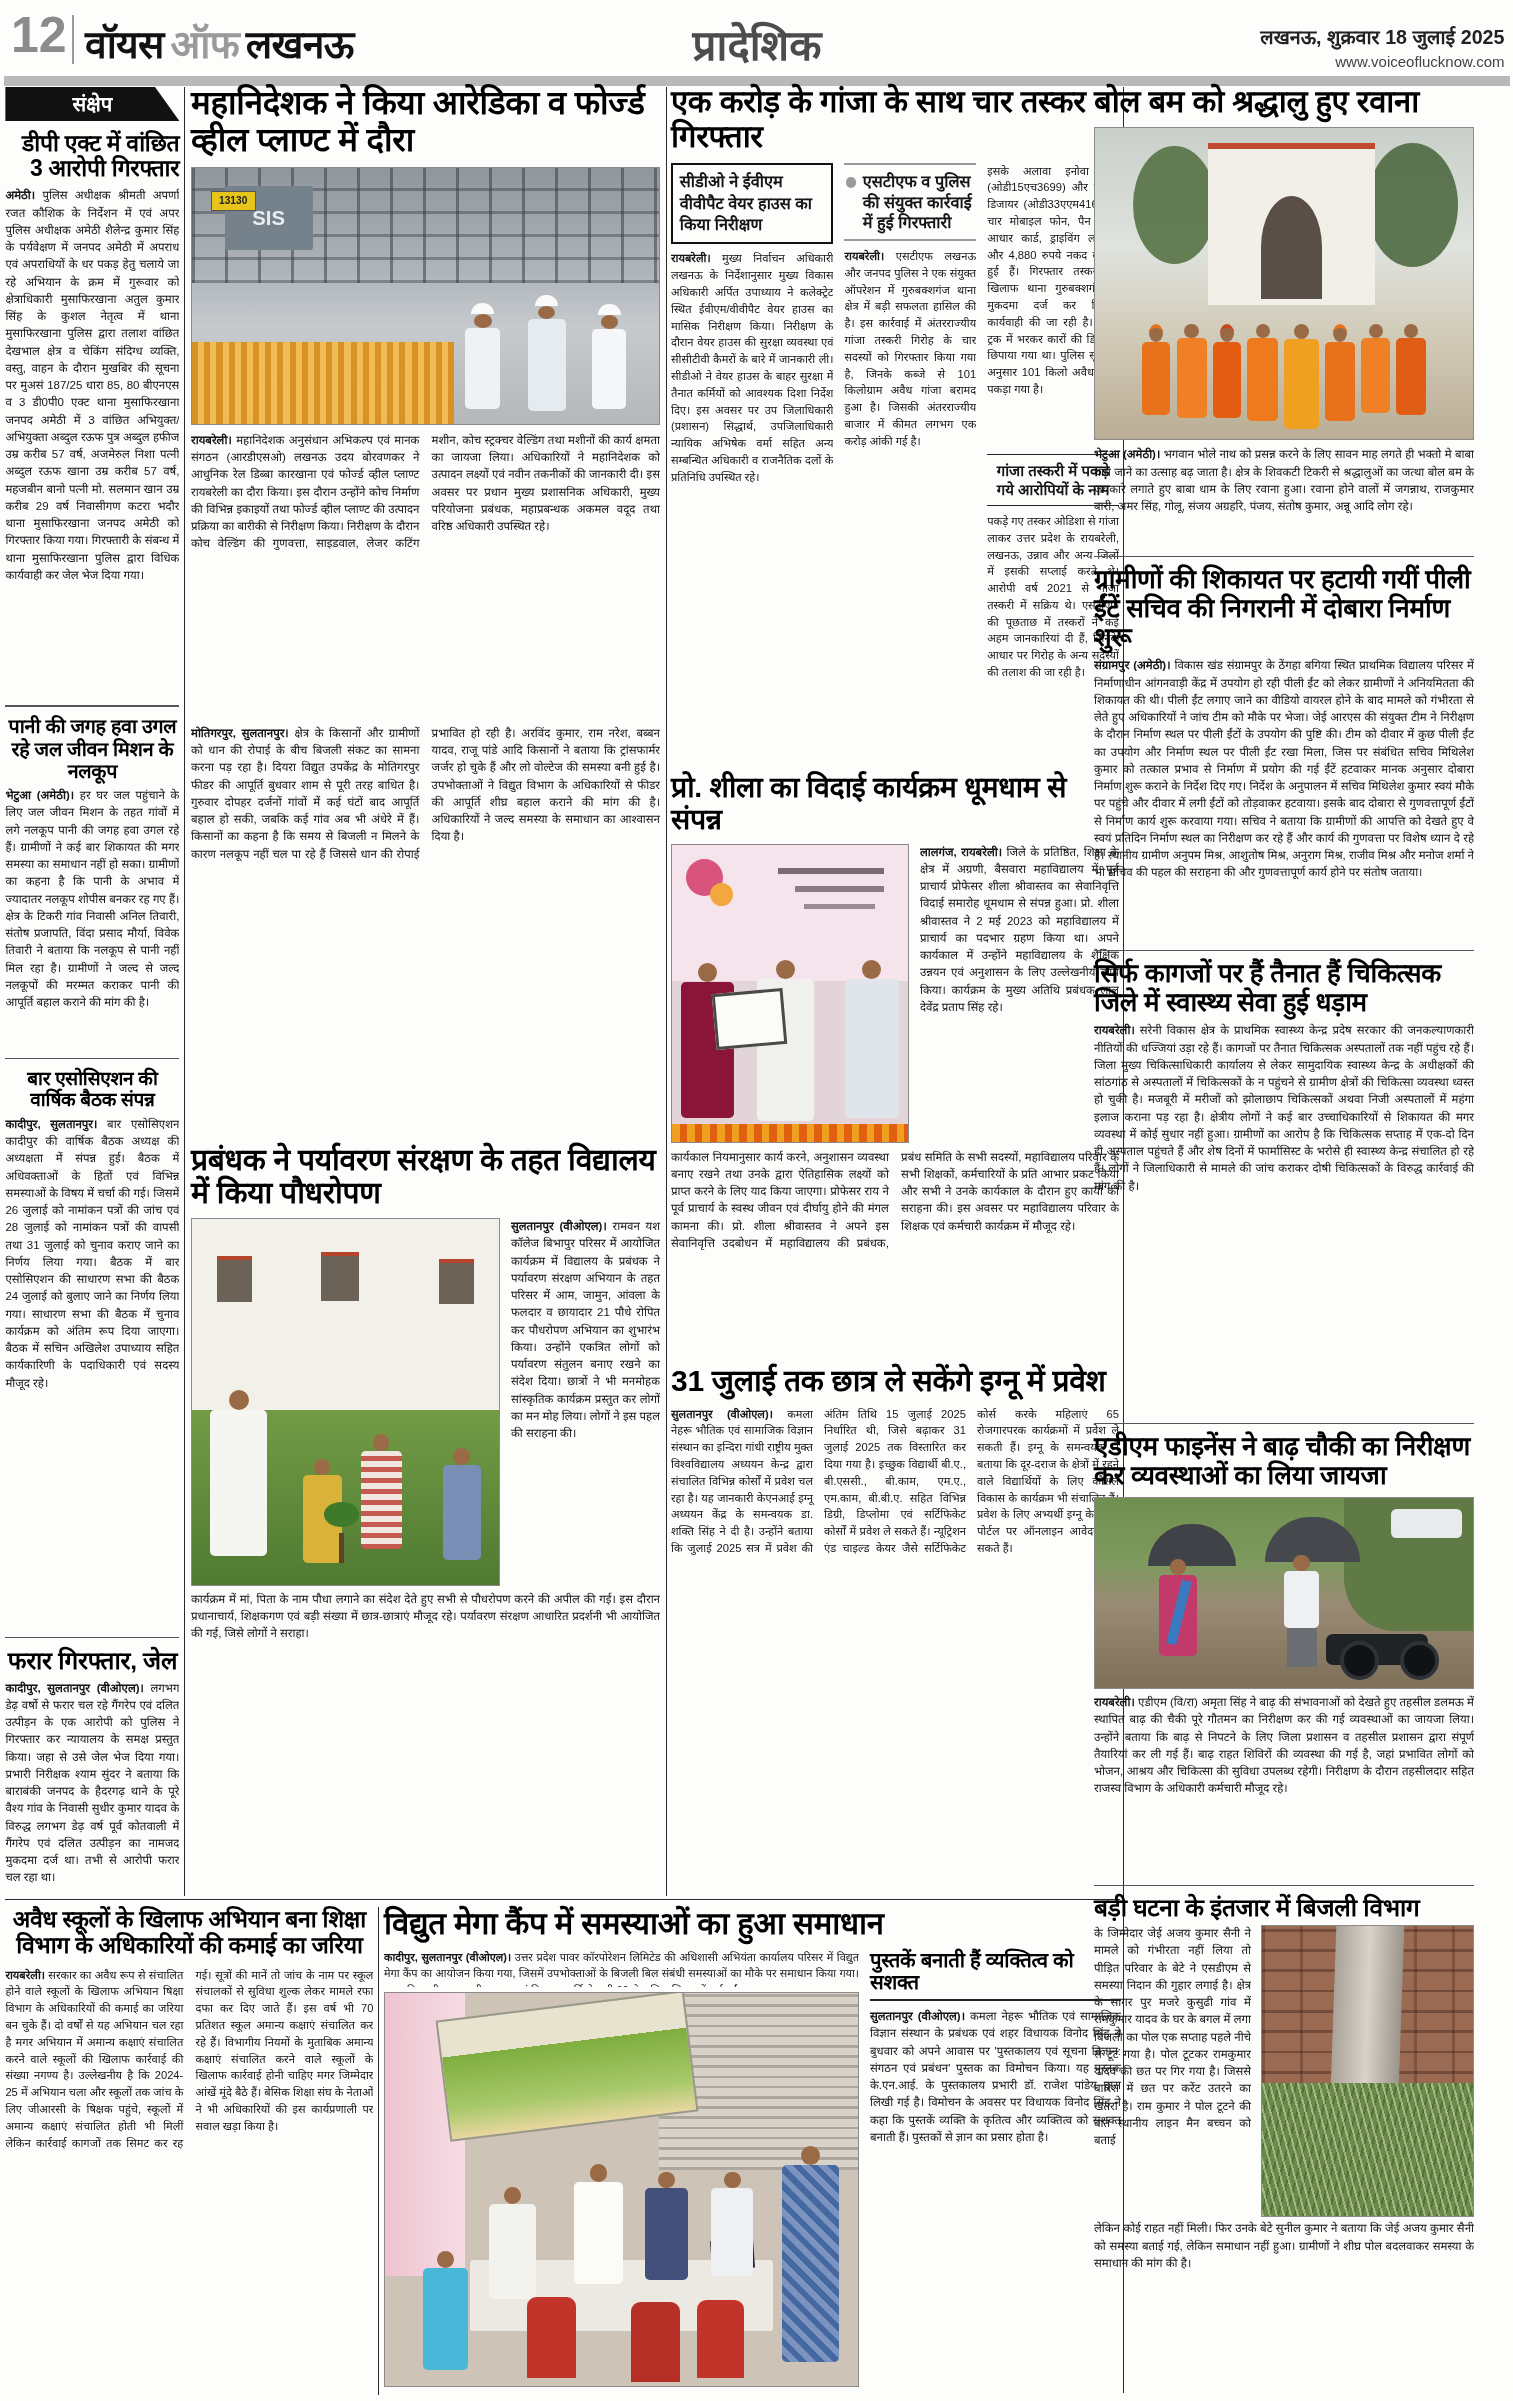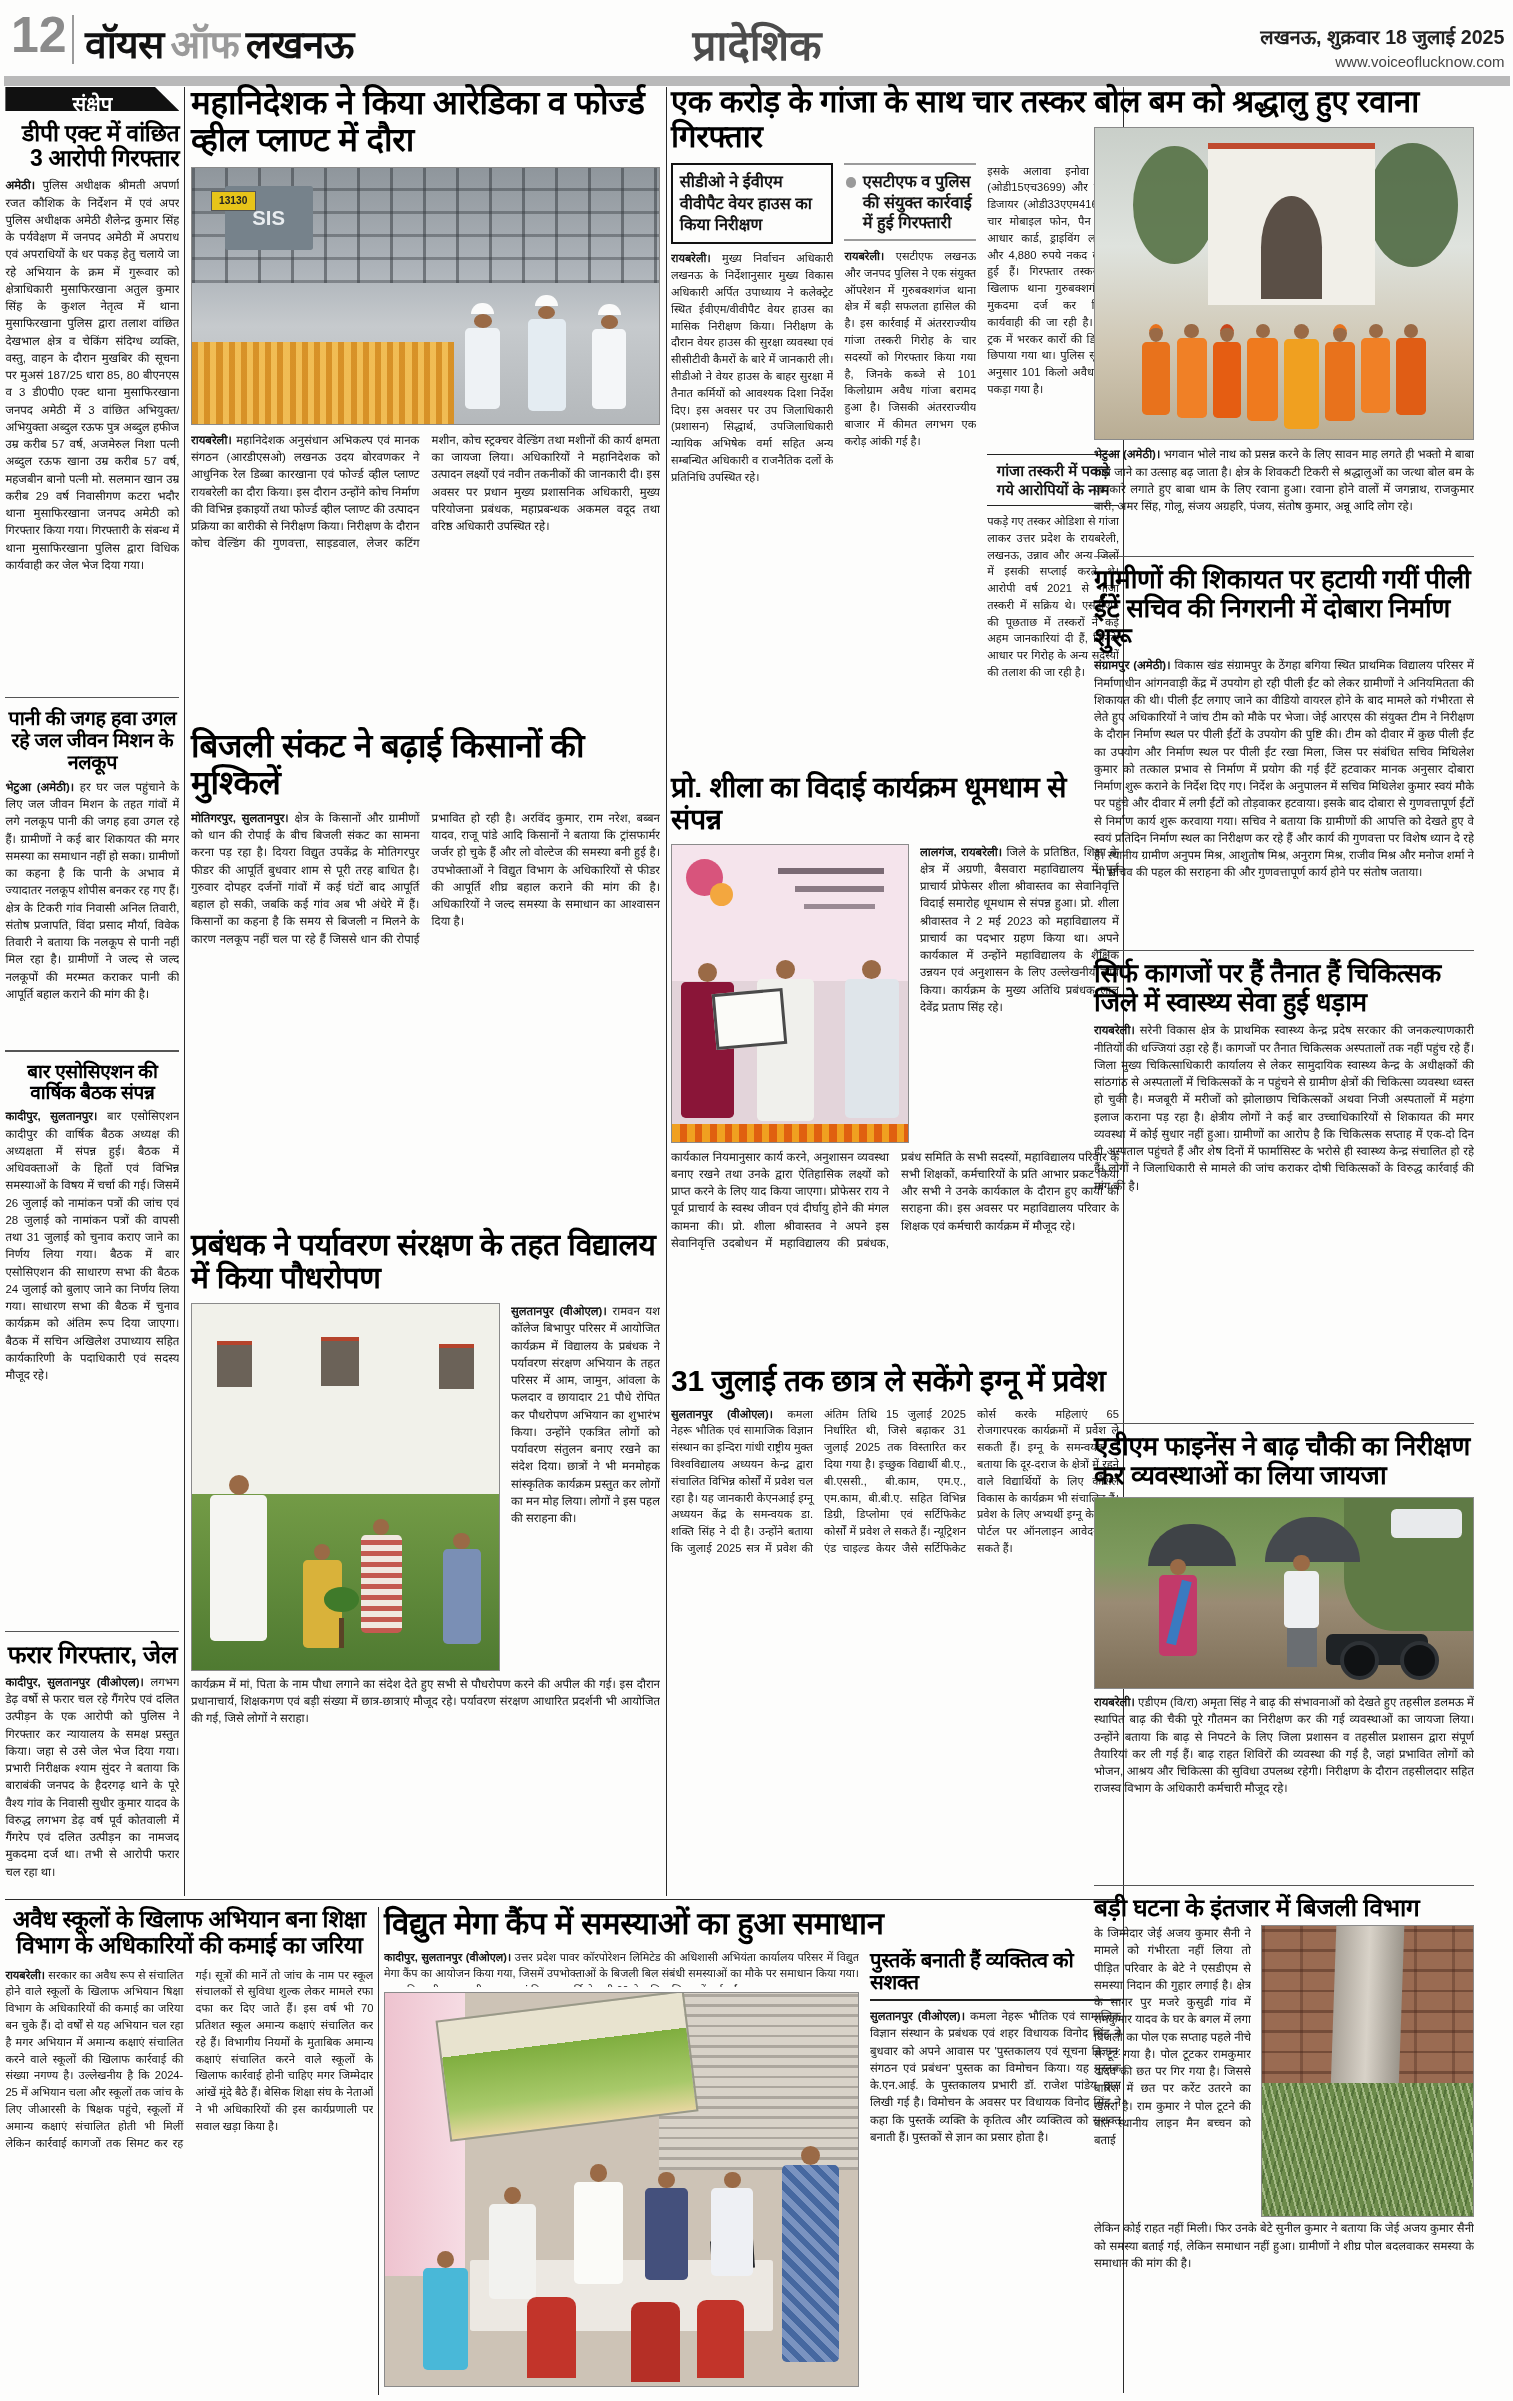--- a/index.html
+++ b/index.html
@@ -25,21 +25,21 @@
   .rule-h{position:absolute;height:1.4px;background:#2a2a2a;}
   .colflex{display:flex;flex-direction:column;}
   .two-col{column-count:2;column-gap:12.2px;}
   .three-col{column-count:3;column-gap:11px;}
   .photo{position:relative;overflow:hidden;border:0.7px solid #8a8a8a;flex:none;background:#ccc;}
   .fig{position:absolute;display:flex;flex-direction:column;align-items:center;}
   .head{border-radius:50%;background:#9a6a46;}
   .torso{border-radius:4.7px;}
   
   .brief-box{background:#111;color:#fff;font-size:20.3px;font-weight:bold;text-align:center;
-             height:24px;line-height:34px;clip-path:polygon(0 0,86% 0,100% 100%,0 100%);flex:none;}
+             height:34px;line-height:34px;clip-path:polygon(0 0,86% 0,100% 100%,0 100%);flex:none;}
   
   .deck{border-top:2px solid #9a9a9a;border-bottom:2px solid #9a9a9a;padding:6.8px 1.4px;display:flex;gap:6.8px;}
   .deck .bullet{width:10.2px;height:10.2px;border-radius:50%;background:#9a9a9a;margin-top:6.1px;flex:none;}
   .deck .t{font-size:16.3px;font-weight:bold;line-height:1.25;}
   .cdo-box{border:2px solid #111;padding:6.8px;font-size:16.3px;font-weight:bold;line-height:1.3;}
   .names-head{border-top:1.4px solid #222;border-bottom:1.4px solid #222;margin:6.8px 0;padding:5.4px 0;
               font-size:15px;font-weight:bold;text-align:center;line-height:1.3;}
 </style>
 </head>
 <body>
@@ -100,21 +100,20 @@
       </div>
       <div class="fig" style="right:7%;bottom:6%">
         <div style="width:23px;height:11px;background:#fafafa;border-radius:11.5px 11.5px 0 0"></div>
         <div class="head" style="width:17.6px;height:13.6px"></div>
         <div class="torso" style="width:34px;height:80px;background:#f4f6f8"></div>
       </div>
     </div>
 
     <p class="body two-col" style="height:285px;margin:6.8px 0 0"><b class="dl">रायबरेली।</b> <span>महानिदेशक अनुसंधान अभिकल्प एवं मानक संगठन (आरडीएसओ) लखनऊ उदय बोरवणकर ने आधुनिक रेल डिब्बा कारखाना एवं फोर्ज्ड व्हील प्लाण्ट रायबरेली का दौरा किया। इस दौरान उन्होंने कोच निर्माण की विभिन्न इकाइयों तथा फोर्ज्ड व्हील प्लाण्ट की उत्पादन प्रक्रिया का बारीकी से निरीक्षण किया। निरीक्षण के दौरान कोच वेल्डिंग की गुणवत्ता, साइडवाल, लेजर कटिंग मशीन, कोच स्ट्रक्चर वेल्डिंग तथा मशीनों की कार्य क्षमता का जायजा लिया। अधिकारियों ने महानिदेशक को उत्पादन लक्ष्यों एवं नवीन तकनीकों की जानकारी दी। इस अवसर पर प्रधान मुख्य प्रशासनिक अधिकारी, मुख्य परियोजना प्रबंधक, महाप्रबन्धक अकमल वदूद तथा वरिष्ठ अधिकारी उपस्थित रहे।</span></p>
 
-    <div class="hl" style="font-size:33px;margin-top:11px">बिजली संकट ने बढ़ाई किसानों की मुश्किलें</div>
     <p class="body two-col" style="height:407px;margin:8.1px 0 0"><b class="dl">मोतिगरपुर, सुलतानपुर।</b> <span>क्षेत्र के किसानों और ग्रामीणों को धान की रोपाई के बीच बिजली संकट का सामना करना पड़ रहा है। दियरा विद्युत उपकेंद्र के मोतिगरपुर फीडर की आपूर्ति बुधवार शाम से पूरी तरह बाधित है। गुरुवार दोपहर दर्जनों गांवों में कई घंटों बाद आपूर्ति बहाल हो सकी, जबकि कई गांव अब भी अंधेरे में हैं। किसानों का कहना है कि समय से बिजली न मिलने के कारण नलकूप नहीं चल पा रहे हैं जिससे धान की रोपाई प्रभावित हो रही है। अरविंद कुमार, राम नरेश, बब्बन यादव, राजू पांडे आदि किसानों ने बताया कि ट्रांसफार्मर जर्जर हो चुके हैं और लो वोल्टेज की समस्या बनी हुई है। उपभोक्ताओं ने विद्युत विभाग के अधिकारियों से फीडर की आपूर्ति शीघ्र बहाल कराने की मांग की है। अधिकारियों ने जल्द समस्या के समाधान का आश्वासन दिया है।</span></p>
 
     <div class="hl" style="font-size:30px;margin-top:11px">प्रबंधक ने पर्यावरण संरक्षण के तहत विद्यालय में किया पौधरोपण</div>
     <div style="display:flex;gap:11px;margin-top:8.1px;height:366px">
 
       <div class="photo" style="width:307px;height:366px">
         <div style="position:absolute;left:0;top:0;right:0;height:54%;background:#f1f1ea"></div>
         <div style="position:absolute;left:8%;top:10%;width:35px;height:42px;background:#6b6258;border-top:4.1px solid #b5442c"></div>
         <div style="position:absolute;left:42%;top:9%;width:38px;height:45px;background:#6b6258;border-top:4.1px solid #b5442c"></div>
         <div style="position:absolute;right:8%;top:11%;width:35px;height:41px;background:#6b6258;border-top:4.1px solid #b5442c"></div>

